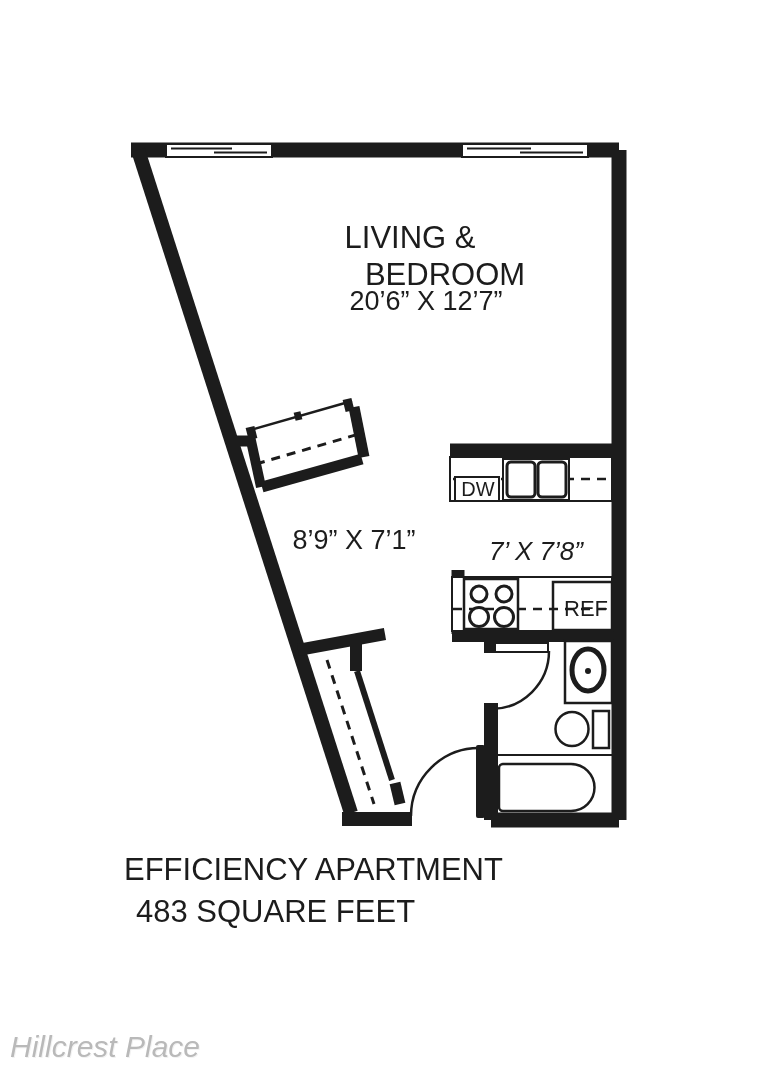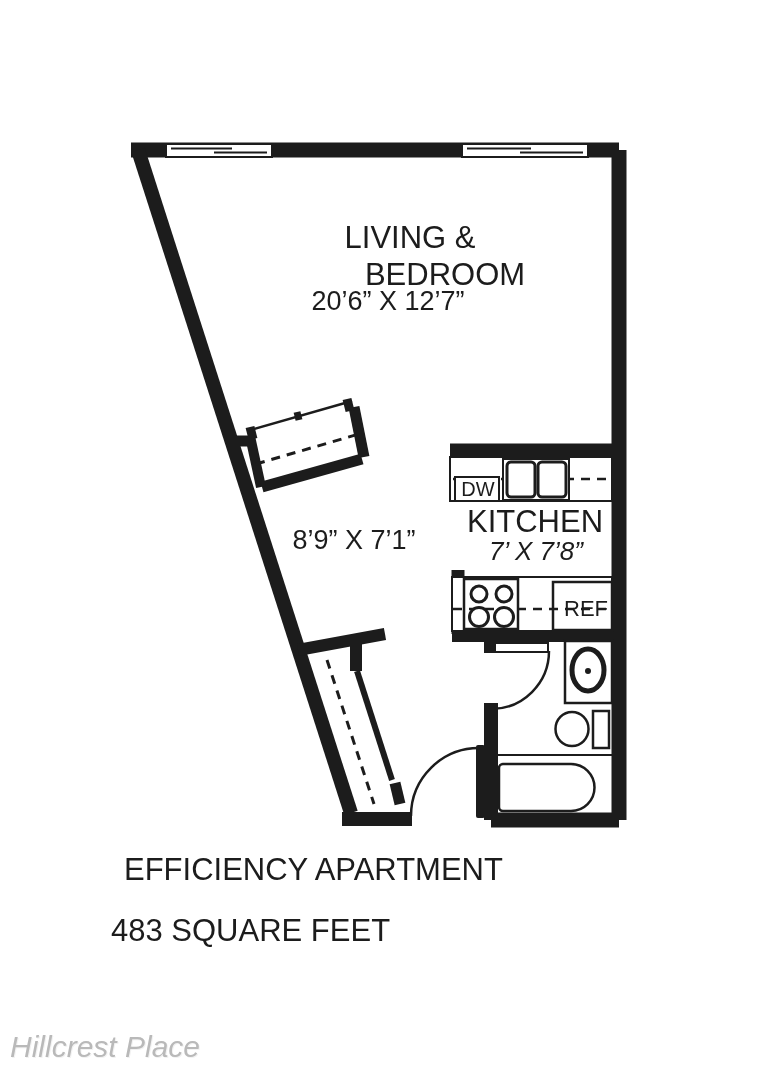--- a/index.html
+++ b/index.html
@@ -135,27 +135,26 @@
     </g>
     <g>
       <rect x="593" y="711" width="16" height="37" fill="#ffffff" stroke="#1c1c1c" stroke-width="2.5"></rect>
       <ellipse cx="572" cy="729" rx="16.5" ry="17" fill="#ffffff" stroke="#1c1c1c" stroke-width="2.5"></ellipse>
     </g>
     <path d="M 503,764 L 571,764 A 23.5,23.5 0 0 1 571,811 L 503,811 A 4,4 0 0 1 499,807 L 499,768 A 4,4 0 0 1 503,764 Z" fill="#ffffff" stroke="#1c1c1c" stroke-width="2.5"></path>
   </svg>
 
   <div class="lbl room" style="left:410px;top:222px;">LIVING &amp;</div>
   <div class="lbl room" style="left:409px;top:259px;margin-left:36px;">BEDROOM</div>
-  <div class="lbl dims" style="left:388px;top:288px;text-align:center;">20’6” X 12’7”</div>
+  <div class="lbl dims" style="left:426px;top:288px;text-align:center;">20’6” X 12’7”</div>
 
   <div class="lbl dims" style="left:354px;top:527px;">8’9” X 7’1”</div>
 
-  <div class="lbl room" style="left:535px;top:506px;">KITCHEN</div>
   <div class="lbl dims-k" style="left:536px;top:538px;">7’ X 7’8”</div>
 
   <div class="lbl appl-dw" style="left:478px;top:479px;text-align:right;">DW</div>
   <div class="lbl appl-ref" style="left:586px;top:598px;">REF</div>
 
   <div class="lbl footer" style="left:124px;top:854px;">EFFICIENCY APARTMENT</div>
-  <div class="lbl footer" style="left:111px;top:896px;margin-top:19px;">483 SQUARE FEET</div>
+  <div class="lbl footer" style="left:136px;top:896px;">483 SQUARE FEET</div>
 
   <div class="lbl watermark" style="left:10px;top:1032px;">Hillcrest Place</div>
 </div>
 
 </body></html>

